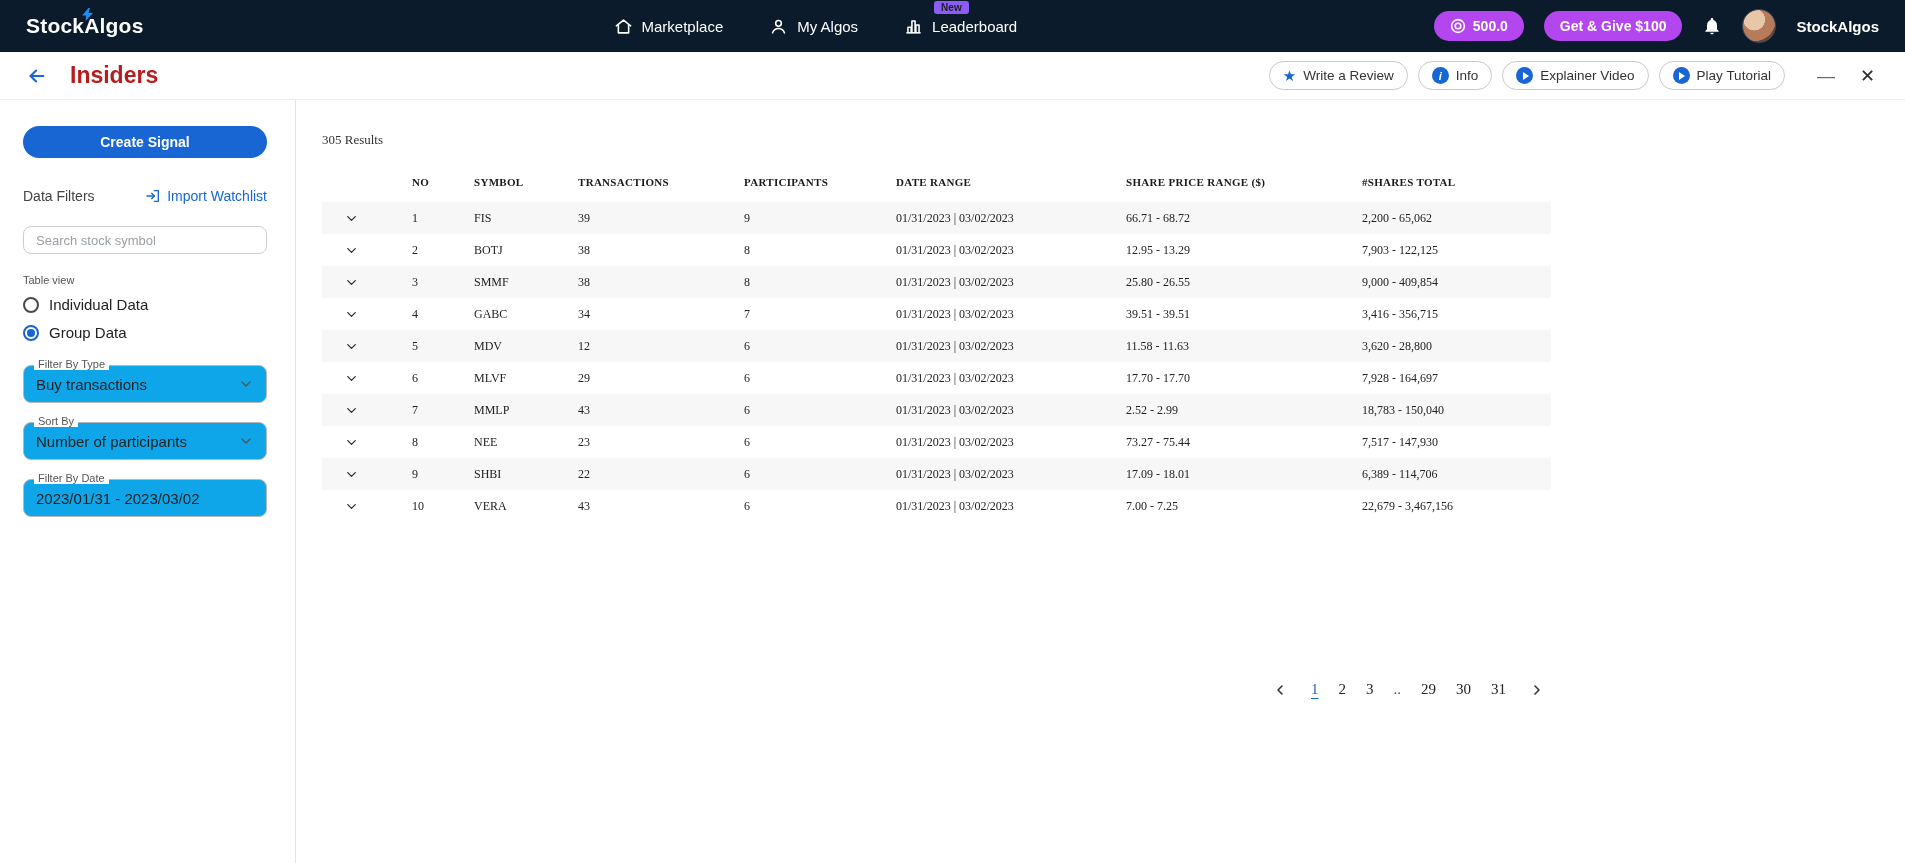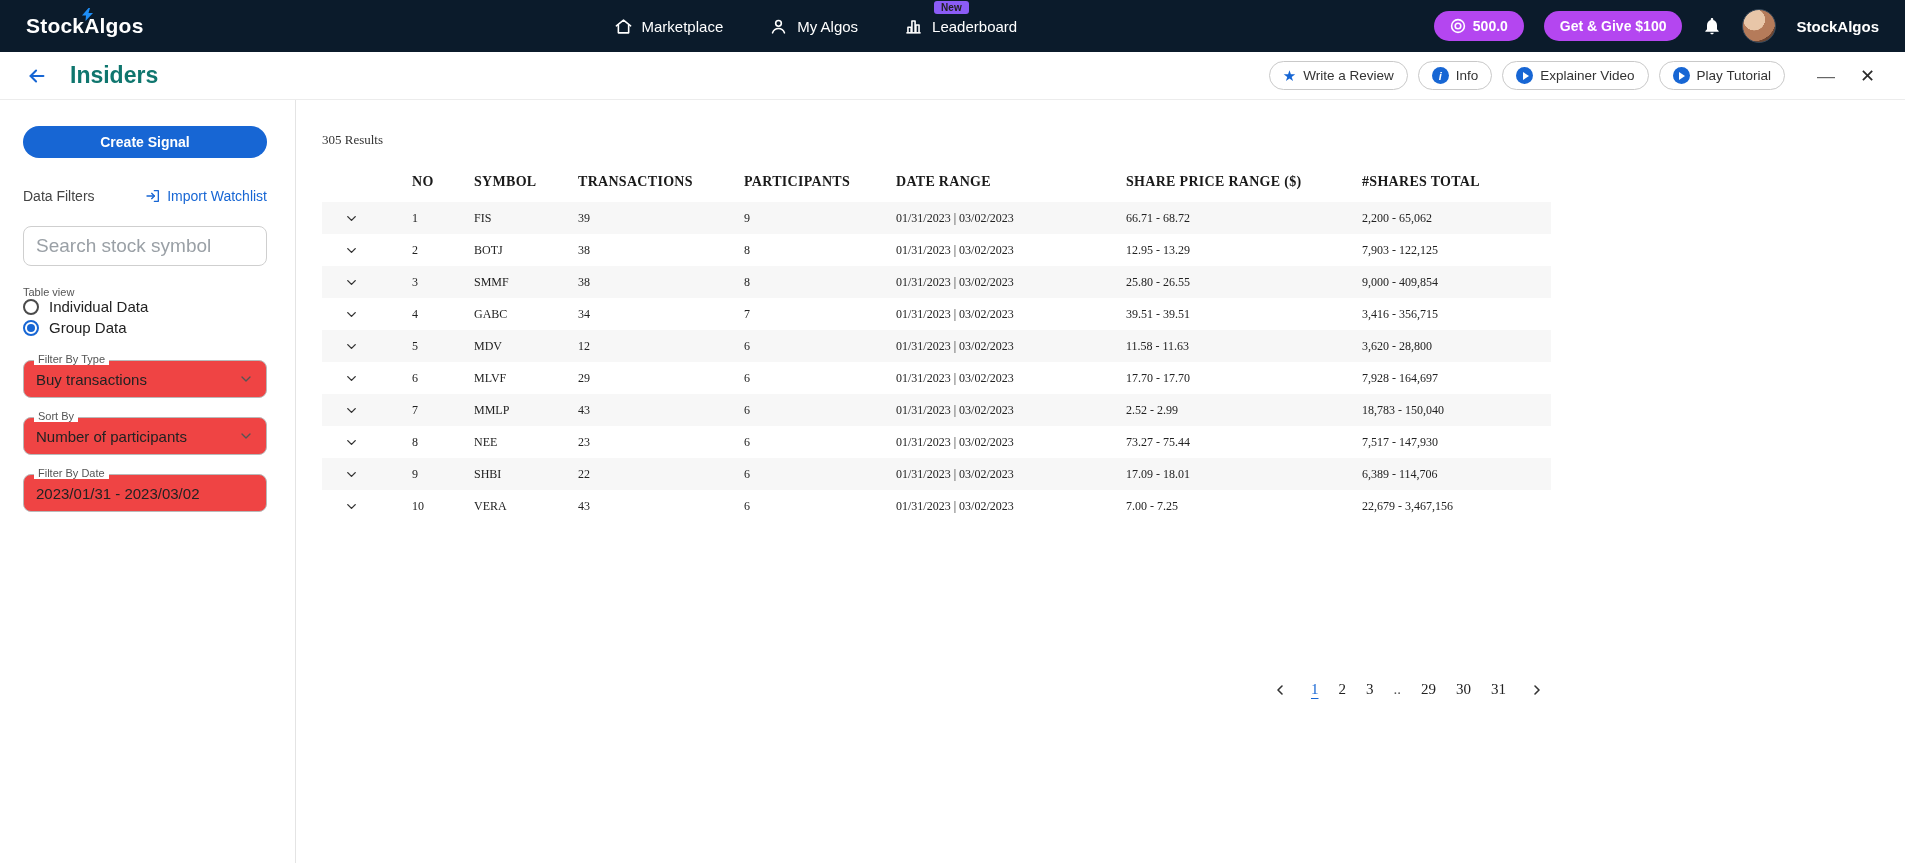--- a/index.html
+++ b/index.html
@@ -50,21 +50,21 @@
 
   
   .page-header {
     height: 48px; flex: 0 0 48px;
     display: flex; align-items: center;
     padding: 0 26px;
     border-bottom: 1px solid #ececec;
     background: #fff;
   }
   .back-btn { cursor: pointer; display: flex; align-items: center; margin-right: 22px; }
-  .page-title { font-size: 23px; font-weight: 700; color: #0f766e; }
+  .page-title { font-size: 23px; font-weight: 700; color: #b91c1c; }
   .header-actions { margin-left: auto; display: flex; align-items: center; gap: 10px; }
   .action-pill {
     display: flex; align-items: center; gap: 7px;
     border: 1px solid #c9c9c9; background: #fff; border-radius: 999px;
     height: 29px; padding: 0 13px;
     font-size: 13.5px; color: #333;
     font-family: "Liberation Sans", sans-serif;
     cursor: pointer;
   }
   .star-glyph { color: #1766d4; font-size: 15px; line-height: 1; }
@@ -96,44 +96,44 @@
     width: 100%; height: 32px; border: none; border-radius: 999px;
     background: #1766d4; color: #fff;
     font-size: 14px; font-weight: 600;
     font-family: "Liberation Sans", sans-serif;
     cursor: pointer;
   }
   .filters-head { margin-top: 30px; display: flex; align-items: center; justify-content: space-between; gap: 33px; }
   .filters-label { font-size: 14px; color: #444; }
   .import-link { display: flex; align-items: center; gap: 6px; color: #1766d4; font-size: 14px; cursor: pointer; }
   .search-input {
-    margin-top: 22px; width: 100%; height: 40px;
+    margin-top: 22px; width: 100%; height: 28px;
     border: 1px solid #cfcfcf; border-radius: 8px;
-    padding: 0 12px; font-size: 19px; color: #222;
+    padding: 0 12px; font-size: 13px; color: #222;
     font-family: "Liberation Sans", sans-serif;
   }
   .search-input::placeholder { color: #9aa0a6; }
   .tableview-label { margin-top: 20px; font-size: 11px; color: #555; }
-  .radio-group { display: flex; flex-direction: column; gap: 4px; }
+  .radio-group { margin-top: 10px; display: flex; flex-direction: column; gap: 11px; }
   .radio-row { display: flex; align-items: center; gap: 10px; cursor: pointer; }
   .radio-dot {
     width: 16px; height: 16px; border-radius: 50%;
     border: 2px solid #4a4a4a; background: #fff; flex: 0 0 16px;
     display: flex; align-items: center; justify-content: center;
   }
   .radio-row.selected .radio-dot { border-color: #1766d4; }
   .radio-row.selected .radio-dot::after {
     content: ""; width: 8px; height: 8px; border-radius: 50%; background: #1766d4;
   }
   .radio-label { font-size: 15px; color: #222; }
   .field {
     position: relative; margin-top: 24px;
     border: 1px solid #b9b9b9; border-radius: 8px;
     height: 38px; display: flex; align-items: center;
-    padding: 0 12px; cursor: pointer; background: #ef4444;
+    padding: 0 12px; cursor: pointer; background: #0ea5e9;
   }
   .field + .field { margin-top: 19px; }
   .field-label {
     position: absolute; top: -8px; left: 10px;
     background: #fff; padding: 0 4px;
     font-size: 11px; color: #555;
   }
   .field-value { font-size: 15px; color: #222; }
   .field .chev { margin-left: auto; }
 
@@ -143,21 +143,21 @@
   .results-count { font-size: 13px; color: #333; }
 
   .table { margin-top: 20px; }
   .thead, .trow {
     display: grid;
     grid-template-columns: 90px 62px 104px 166px 152px 230px 236px 1fr;
     align-items: center;
   }
   .thead { height: 28px; margin-bottom: 6px; }
   .th {
-    font-size: 14px; font-weight: 700; color: #1a1a1a;
+    font-size: 11px; font-weight: 700; color: #1a1a1a;
     text-transform: uppercase; letter-spacing: 0.3px;
   }
   .trow { height: 32px; font-size: 12px; color: #222; }
   .trow.odd { background: #f7f7f7; }
   .c-chev { padding-left: 22px; display: flex; align-items: center; cursor: pointer; }
 
   
   .pagination {
     margin-top: auto; margin-bottom: 163px;
     display: flex; justify-content: flex-end; align-items: center; gap: 14px;

